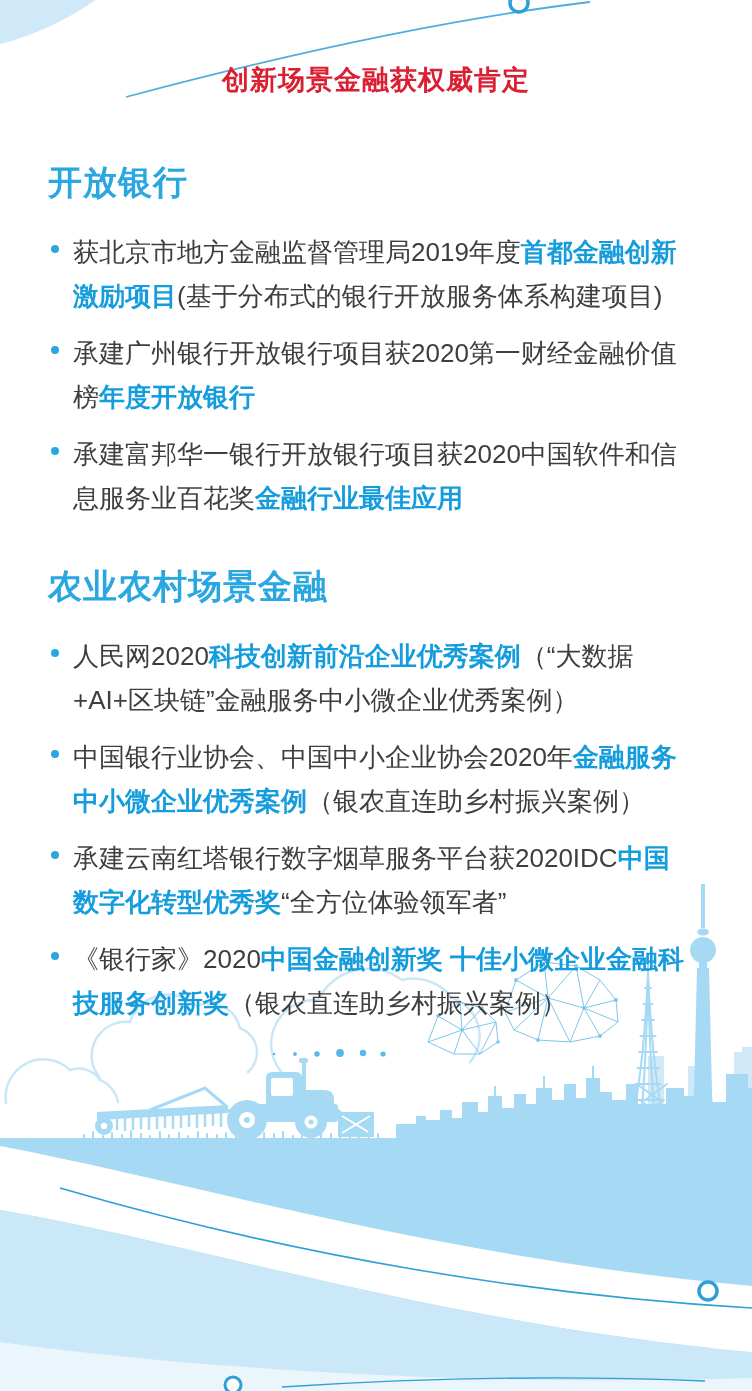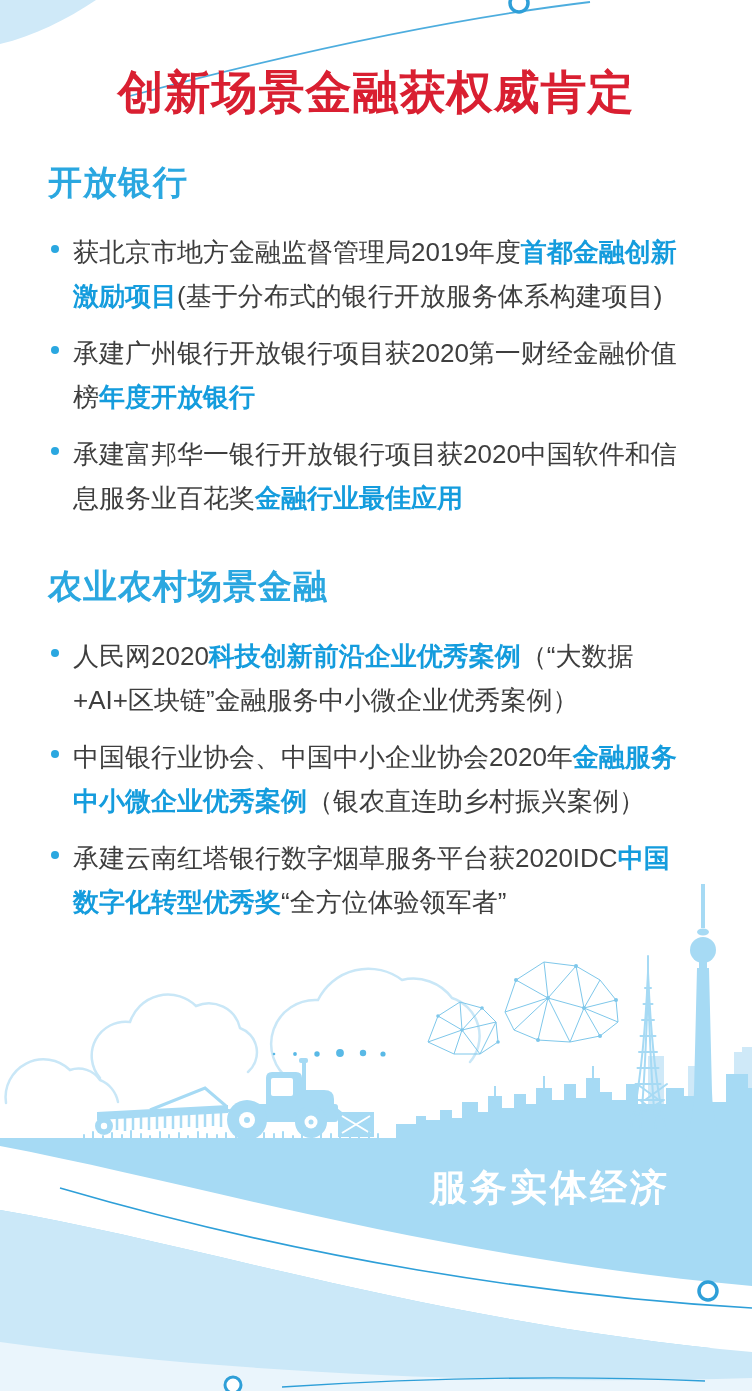--- a/index.html
+++ b/index.html
@@ -10,21 +10,21 @@
   }
   html,body{margin:0;padding:0;}
   body{background:#888;}
   .page{
     position:relative; width:752px; height:1391px; margin:0 auto; background:#fff; overflow:hidden;
     font-family:"Liberation Sans","DejaVu Sans",sans-serif;
   }
   .decor-svg{position:absolute; inset:0; z-index:0; pointer-events:none;}
   .title{
     position:absolute; top:62px; left:0; width:100%; z-index:2; margin:0;
-    text-align:center; font-size:46px; font-weight:900; letter-spacing:1px;
+    text-align:center; font-size:27px; font-weight:900; letter-spacing:1px;
     color:var(--title-red,#D91F31);
   }
   .content{position:absolute; top:146px; left:48px; width:644px; z-index:2;}
   .section{margin:0;}
   .section-heading{
     margin:14px 0 24px 0; font-size:34px; font-weight:900;
     color:var(--heading-blue,#2AA7E0); letter-spacing:1px;
   }
   .section + .section .section-heading{margin-top:44px;}
   .bullets{list-style:none; margin:0; padding:0;}
@@ -222,18 +222,21 @@
             <p class="bullet-text"><span class="normal">人民网2020</span><span class="em">科技创新前沿企业优秀案例</span><span class="normal">（“大数据+AI+区块链”金融服务中小微企业优秀案例）</span></p>
           </li>
           <li>
             <span class="dot"></span>
             <p class="bullet-text"><span class="normal">中国银行业协会、中国中小企业协会2020年</span><span class="em">金融服务中小微企业优秀案例</span><span class="normal">（银农直连助乡村振兴案例）</span></p>
           </li>
           <li>
             <span class="dot"></span>
             <p class="bullet-text"><span class="normal">承建云南红塔银行数字烟草服务平台获2020IDC</span><span class="em">中国数字化转型优秀奖</span><span class="normal">“全方位体验领军者”</span></p>
           </li>
+          <li>
+            <span class="dot"></span>
+            <p class="bullet-text"><span class="normal">《银行家》2020</span><span class="em">中国金融创新奖 十佳小微企业金融科技服务创新奖</span><span class="normal">（银农直连助乡村振兴案例）</span></p>
+          </li>
         </ul>
       </section>
     </div>
 
-  <div class="slogan">服务实体经济</div>
 </div>
 
 </body></html>

